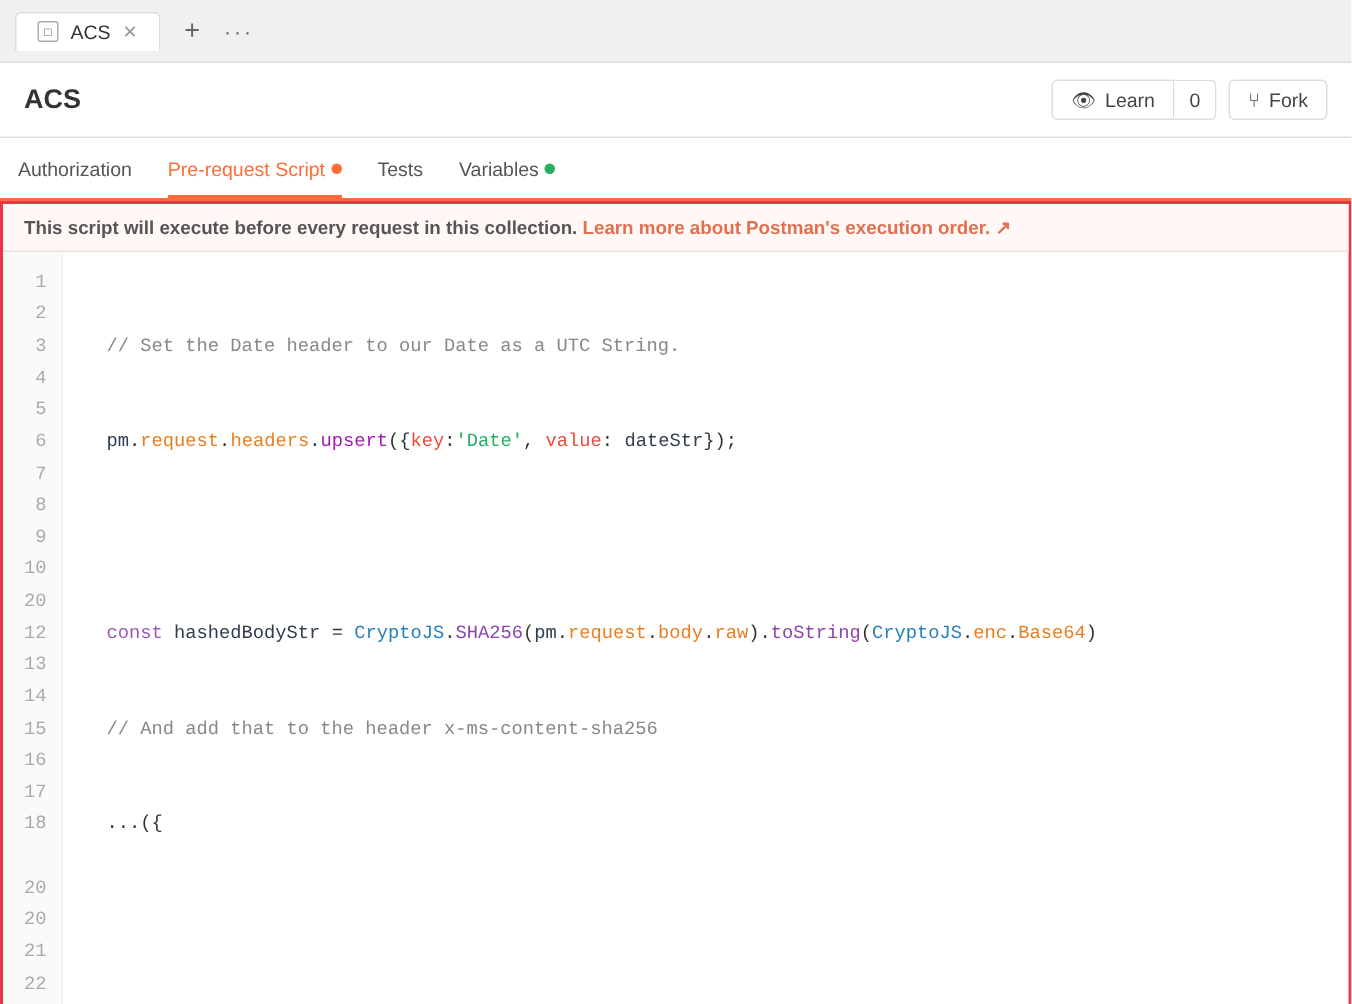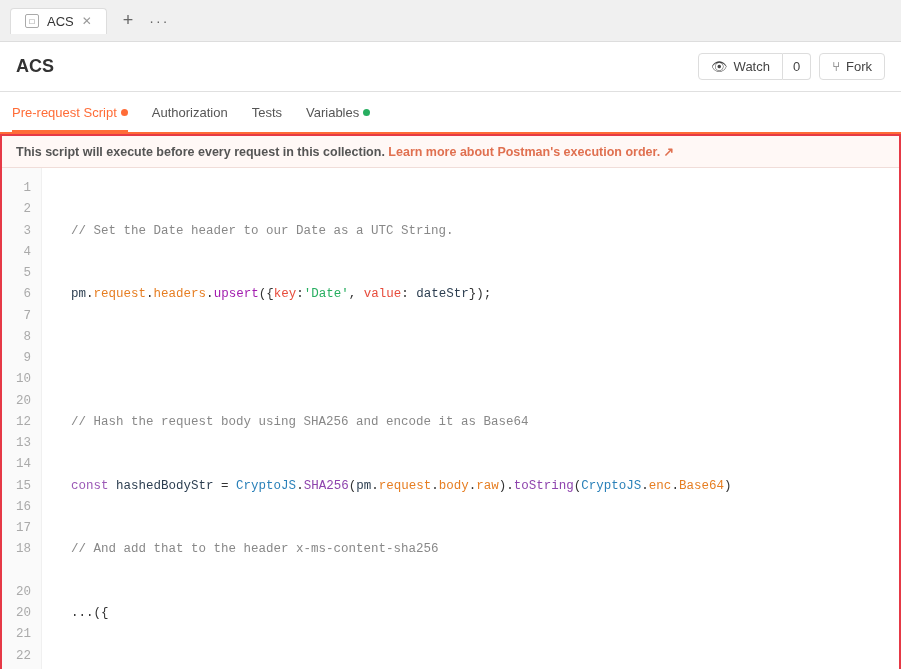--- a/index.html
+++ b/index.html
@@ -56,38 +56,38 @@
   <button class="new-tab-btn">+</button>
   <span class="tab-more">···</span>
 </div>
 
 <div class="app-header">
   <span class="app-title">ACS</span>
   <div class="header-actions">
     <div style="display:flex; align-items:center;">
       <button class="watch-btn">
         <span>👁</span>
-        <span>Watch</span>
+        <span>Learn</span>
       </button>
       <span class="watch-count">0</span>
     </div>
     <button class="fork-btn">
       <span>⑂</span>
       <span>Fork</span>
     </button>
   </div>
 </div>
 
 <div class="nav-tabs">
+  <span class="nav-tab">
+    <span>Authorization</span>
+  </span>
   <span class="nav-tab active">
     <span>Pre-request Script</span>
     <span class="dot-orange"></span>
-  </span>
-  <span class="nav-tab">
-    <span>Authorization</span>
   </span>
   <span class="nav-tab">
     <span>Tests</span>
   </span>
   <span class="nav-tab">
     <span>Variables</span>
     <span class="dot-green"></span>
   </span>
 </div>
 
@@ -123,21 +123,20 @@
       <div>20</div>
       <div>21</div>
       <div>22</div>
       <div>23</div>
 
     </div>
     <div class="code-lines">
       <span class="code-line"><span class="comment">  // Set the Date header to our Date as a UTC String.</span></span>
       <span class="code-line">  <span style="color:#2c3e50">pm</span>.<span style="color:#e67e22">request</span>.<span style="color:#e67e22">headers</span>.<span style="color:#a21caf">upsert</span>({<span style="color:#e74c3c">key</span>:<span class="string">'Date'</span>, <span style="color:#e74c3c">value</span>: <span style="color:#2c3e50">dateStr</span>});</span>
       <span class="code-line">&nbsp;</span>
-      <span class="code-line"><span class="comment">  // Hash the request body using SHA256 and encode it as Base64</span></span>
       <span class="code-line">  <span class="keyword">const</span> <span style="color:#2c3e50">hashedBodyStr</span> = <span style="color:#2980b9">CryptoJS</span>.<span style="color:#8e44ad">SHA256</span>(<span style="color:#2c3e50">pm</span>.<span style="color:#e67e22">request</span>.<span style="color:#e67e22">body</span>.<span style="color:#e67e22">raw</span>).<span style="color:#8e44ad">toString</span>(<span style="color:#2980b9">CryptoJS</span>.<span style="color:#e67e22">enc</span>.<span style="color:#e67e22">Base64</span>)</span>
       <span class="code-line"><span class="comment">  // And add that to the header x-ms-content-sha256</span></span>
       <span class="code-line">  ...({</span>
       
       
       
       
       
       
       

